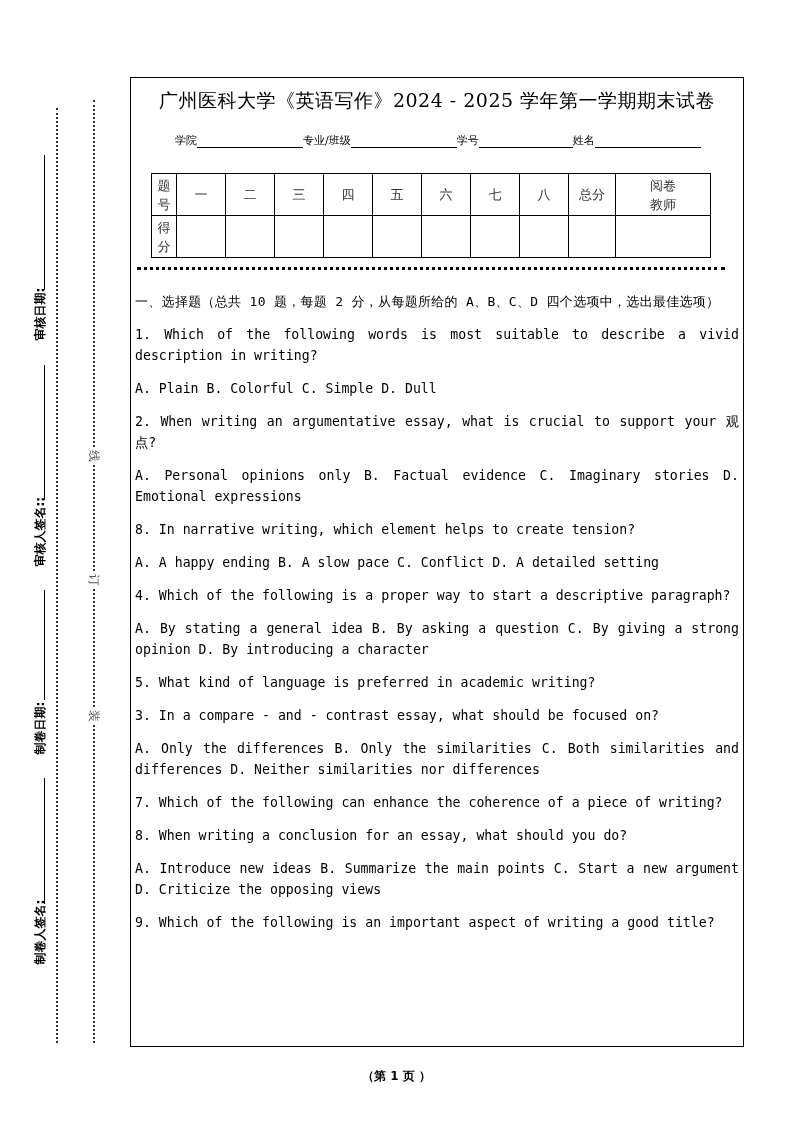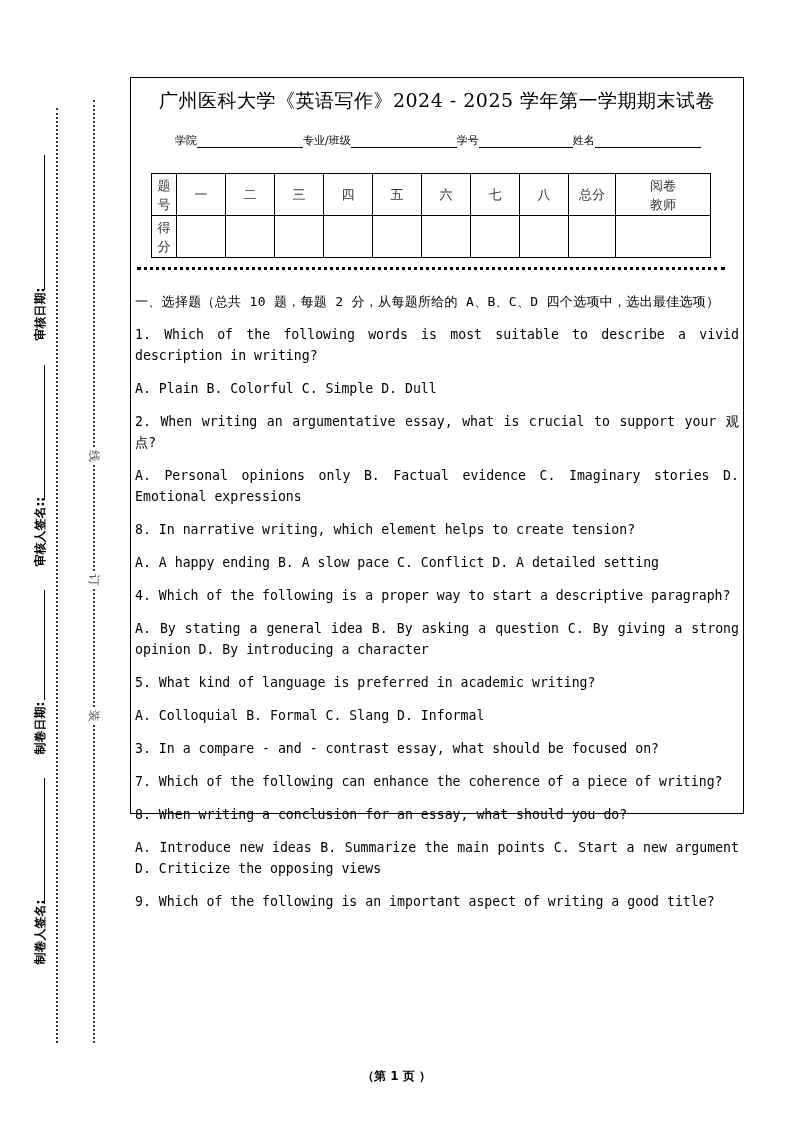--- a/index.html
+++ b/index.html
@@ -25,21 +25,21 @@
     .sign-label {
       position: absolute; left: 30px; width: 20px;
       font-family: "DejaVu Sans", sans-serif; font-weight: bold; font-size: 12px;
       transform: rotate(-90deg); transform-origin: center center;
       white-space: nowrap; text-align: center;
     }
     .sign-label span { display: inline-block; white-space: nowrap; }
 
     
     .frame {
-      position: absolute; left: 130px; top: 77px; width: 614px; height: 737px;
+      position: absolute; left: 130px; top: 77px; width: 614px; height: 970px;
       border: 1px solid #000; box-sizing: border-box;
     }
     .title {
       position: absolute; left: 0; right: 0; top: 10px; text-align: center;
       font-family: "DejaVu Serif", serif; font-size: 19px; letter-spacing: 0.5px;
     }
     .info-row {
       position: absolute; left: 44px; top: 55px; font-size: 11px;
       display: flex; align-items: flex-end;
     }
@@ -166,23 +166,23 @@
     <p>2. When writing an argumentative essay, what is crucial to support your 观点?</p>
     <p>A. Personal opinions only  B. Factual evidence  C. Imaginary stories  D. Emotional expressions</p>
 
     <p>8. In narrative writing, which element helps to create tension?</p>
     <p>A. A happy ending  B. A slow pace  C. Conflict  D. A detailed setting</p>
 
     <p>4. Which of the following is a proper way to start a descriptive paragraph?</p>
     <p>A. By stating a general idea  B. By asking a question  C. By giving a strong opinion  D. By introducing a character</p>
 
     <p>5. What kind of language is preferred in academic writing?</p>
-    <p>A. Colloquial  B. Formal  C. Slang  D. Informal</p>
 
     <p>3. In a compare - and - contrast essay, what should be focused on?</p>
+    <p>A. Only the differences  B. Only the similarities  C. Both similarities and differences  D. Neither similarities nor differences</p>
 
     <p>7. Which of the following can enhance the coherence of a piece of writing?</p>
 
     <p>8. When writing a conclusion for an essay, what should you do?</p>
     <p>A. Introduce new ideas  B. Summarize the main points  C. Start a new argument D. Criticize the opposing views</p>
 
     <p>9. Which of the following is an important aspect of writing a good title?</p>
   </div>
 </div>
 

